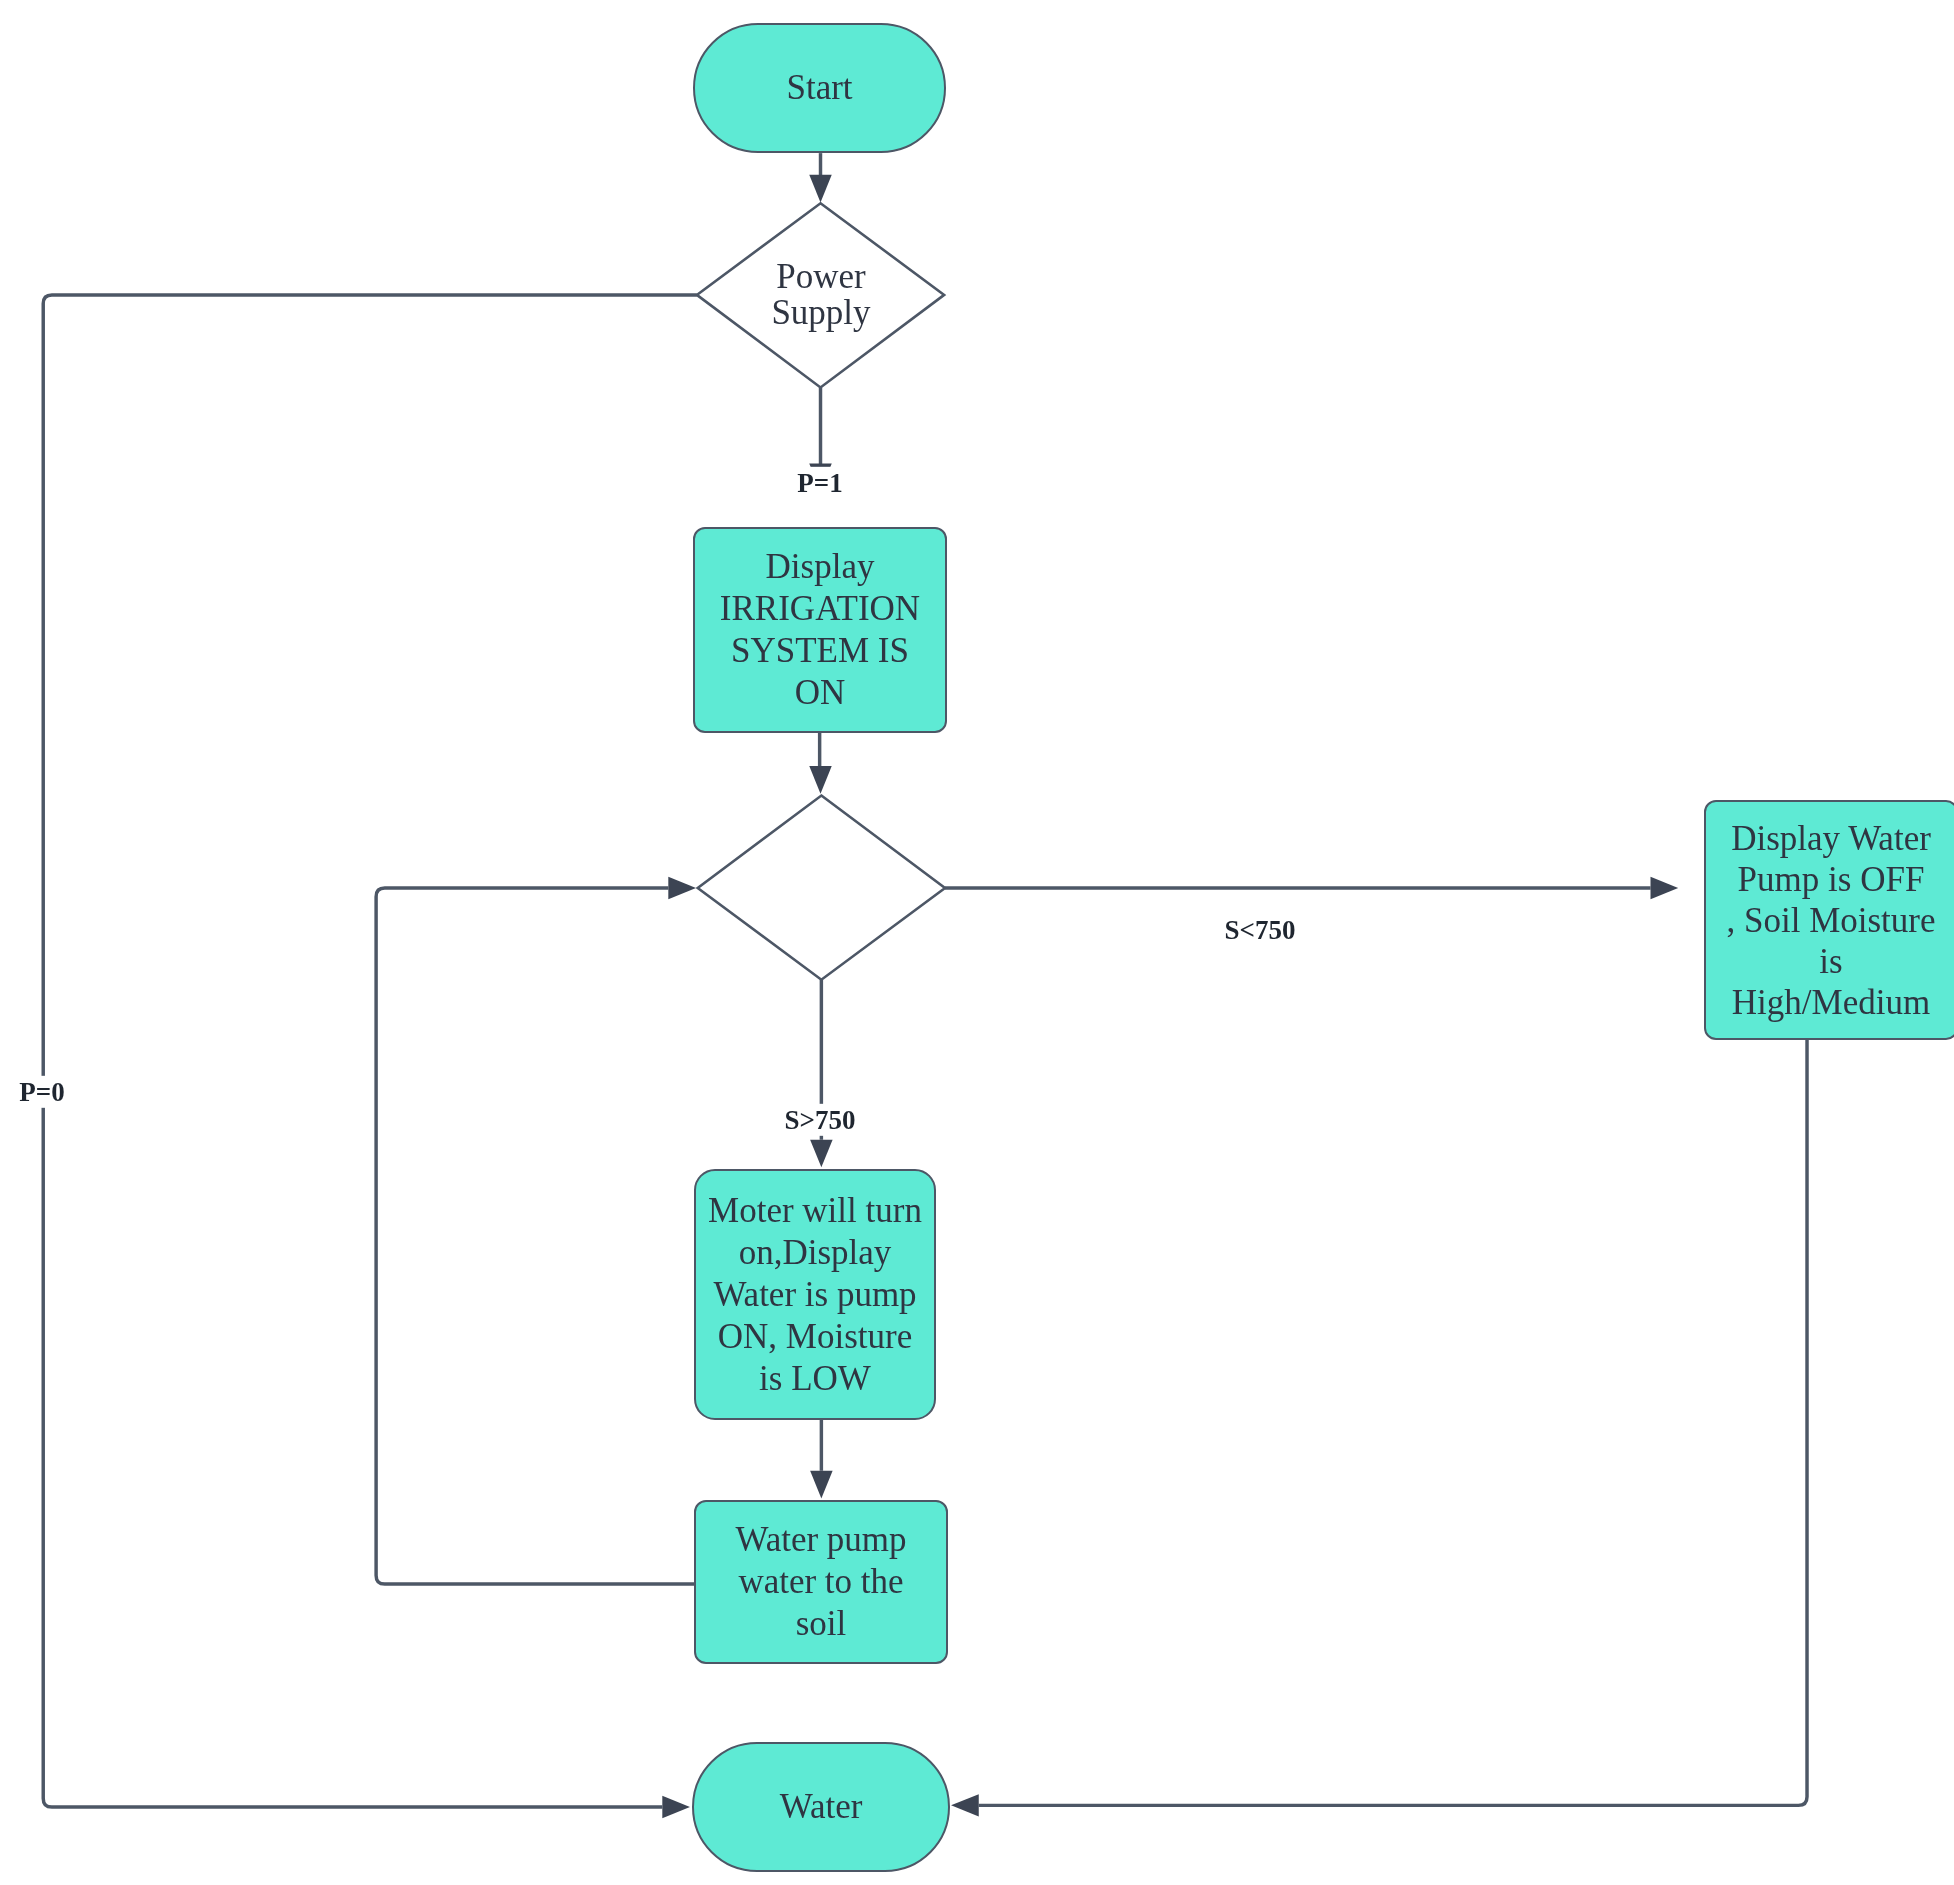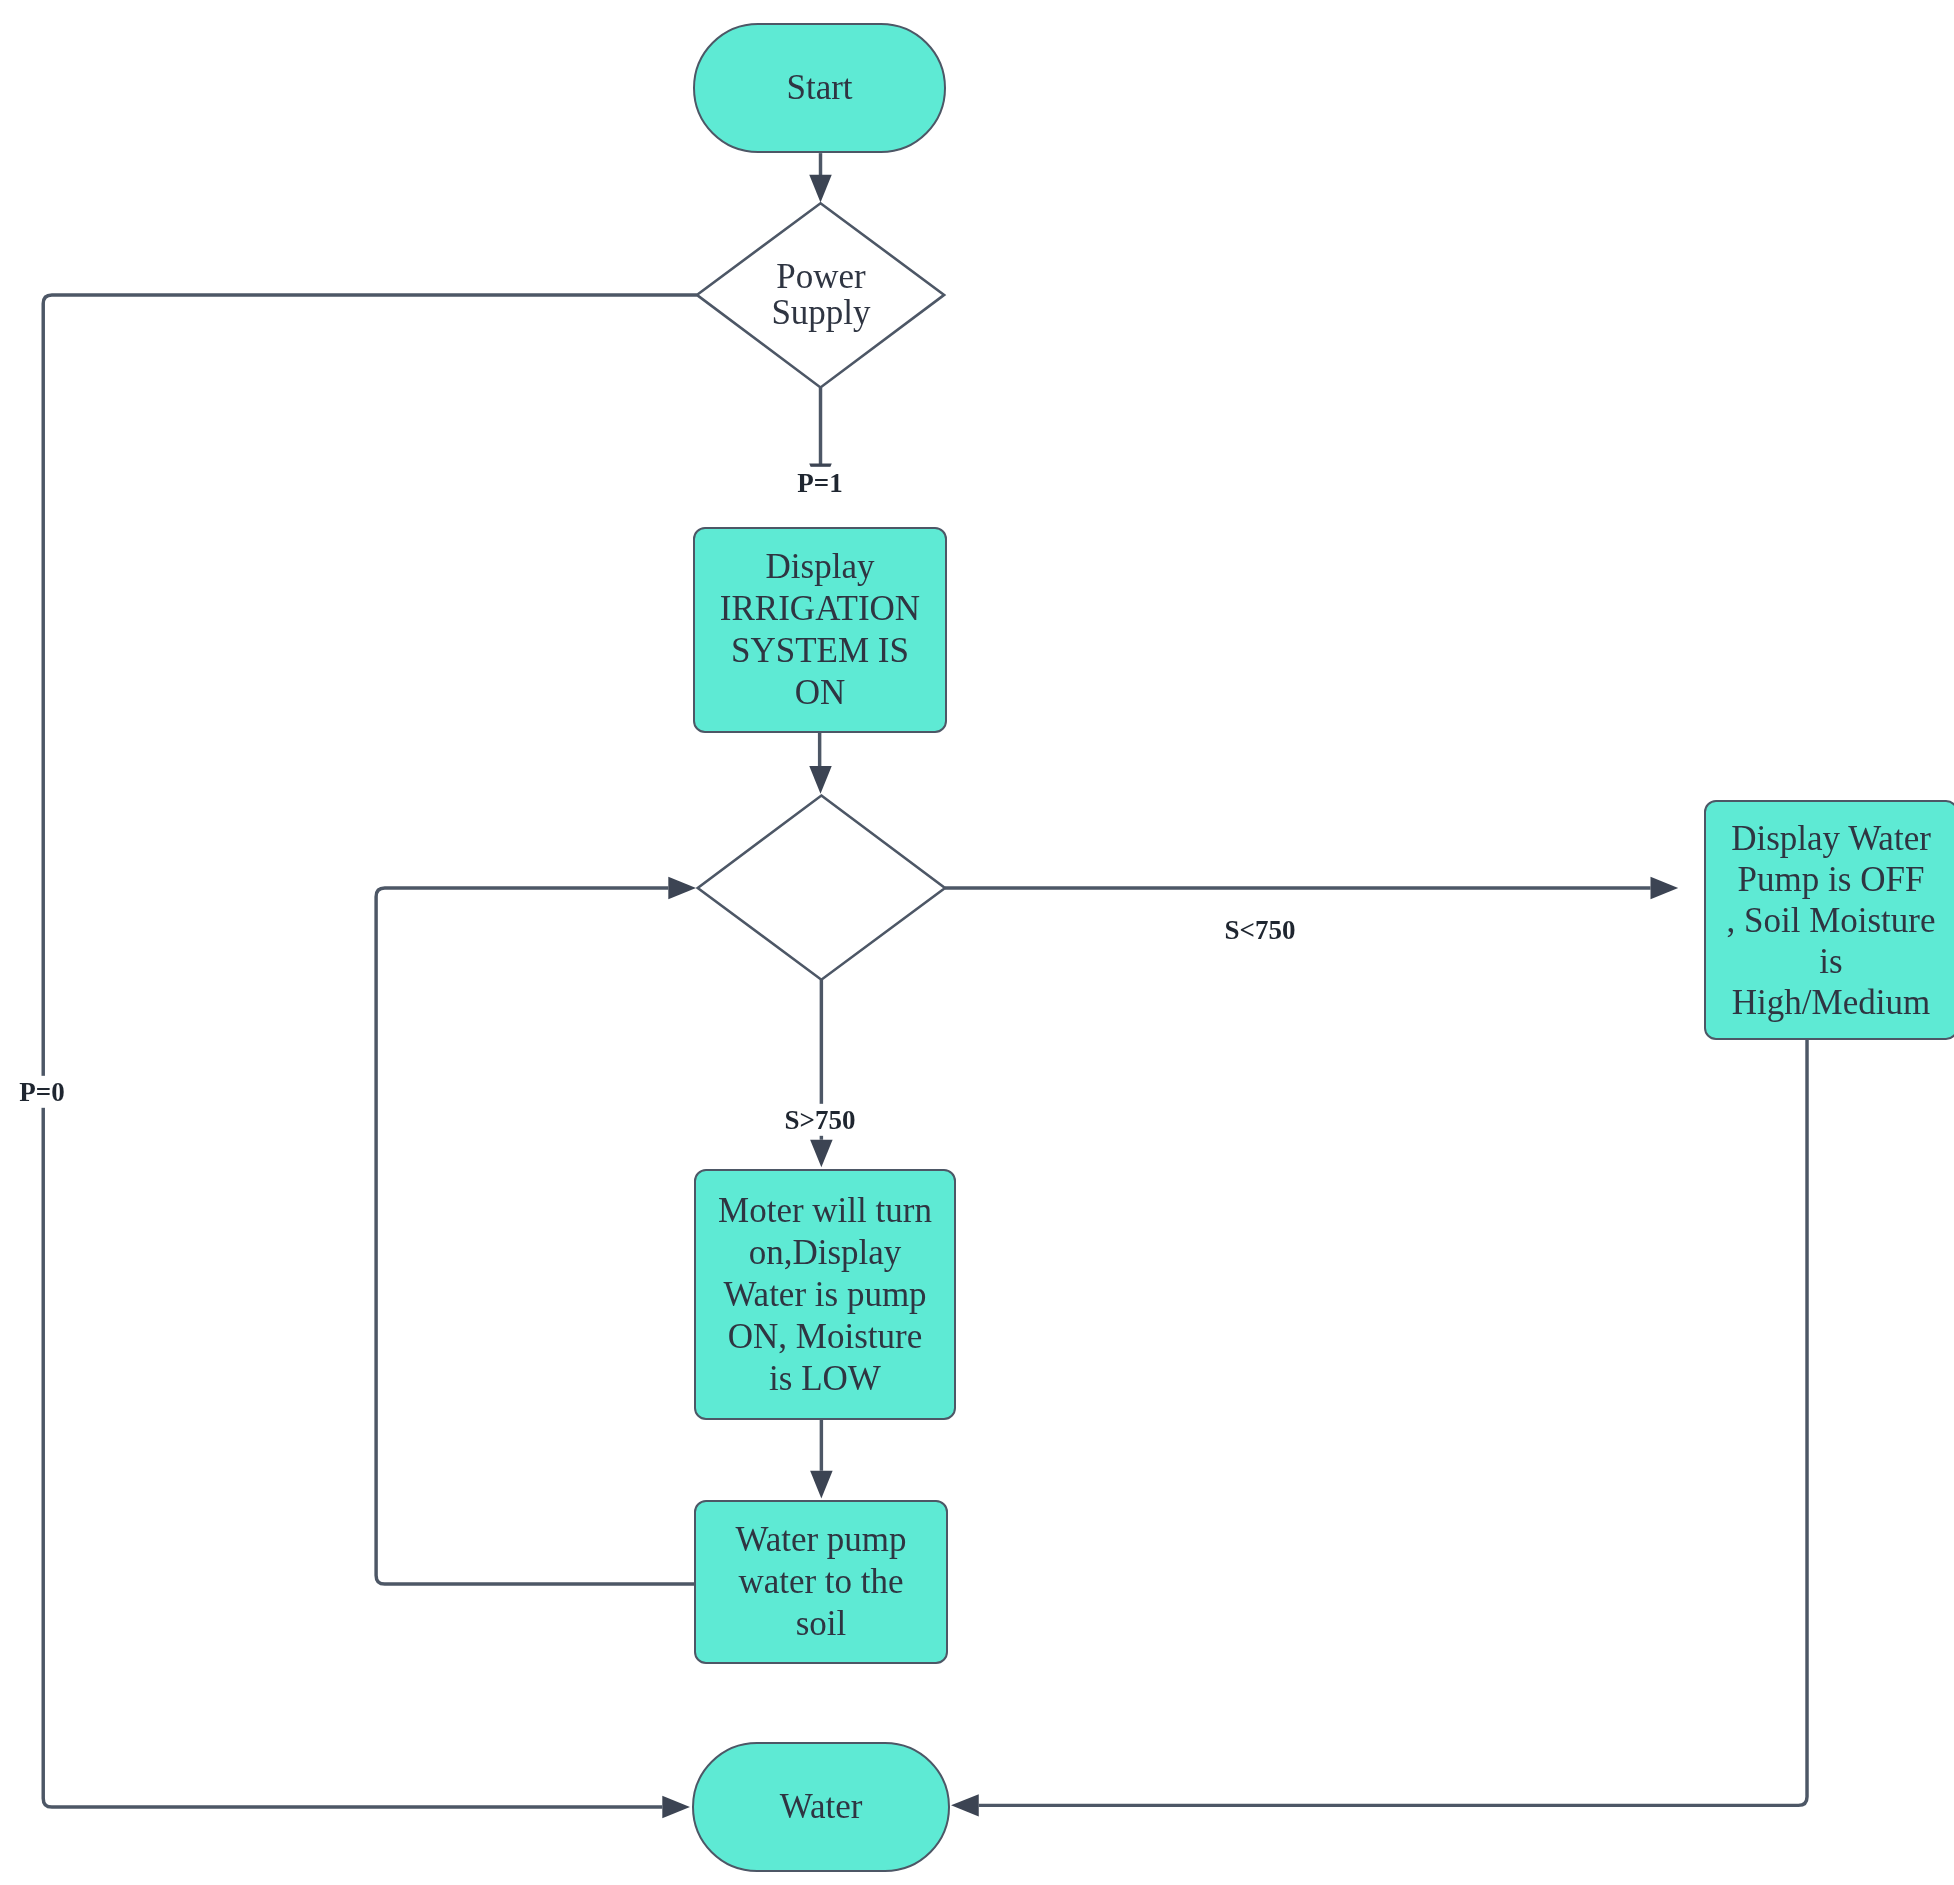--- a/index.html
+++ b/index.html
@@ -96,21 +96,21 @@
 
 
   <div class="node process sans" style="left:1680px;top:800px;width:254px;height:240px;">
     <span>Display Water
 Pump is OFF
 , Soil Moisture
 is
 High/Medium</span>
   </div>
 
-  <div class="node process" style="left:694px;top:1169px;width:262px;height:251px;">
+  <div class="node process" style="left:694px;top:1169px;width:242px;height:251px;border-radius:21px;">
     <span>Moter will turn
 on,Display
 Water is pump
 ON, Moisture
 is LOW</span>
   </div>
 
   <div class="node process" style="left:694px;top:1500px;width:254px;height:164px;">
     <span>Water pump
 water to the

